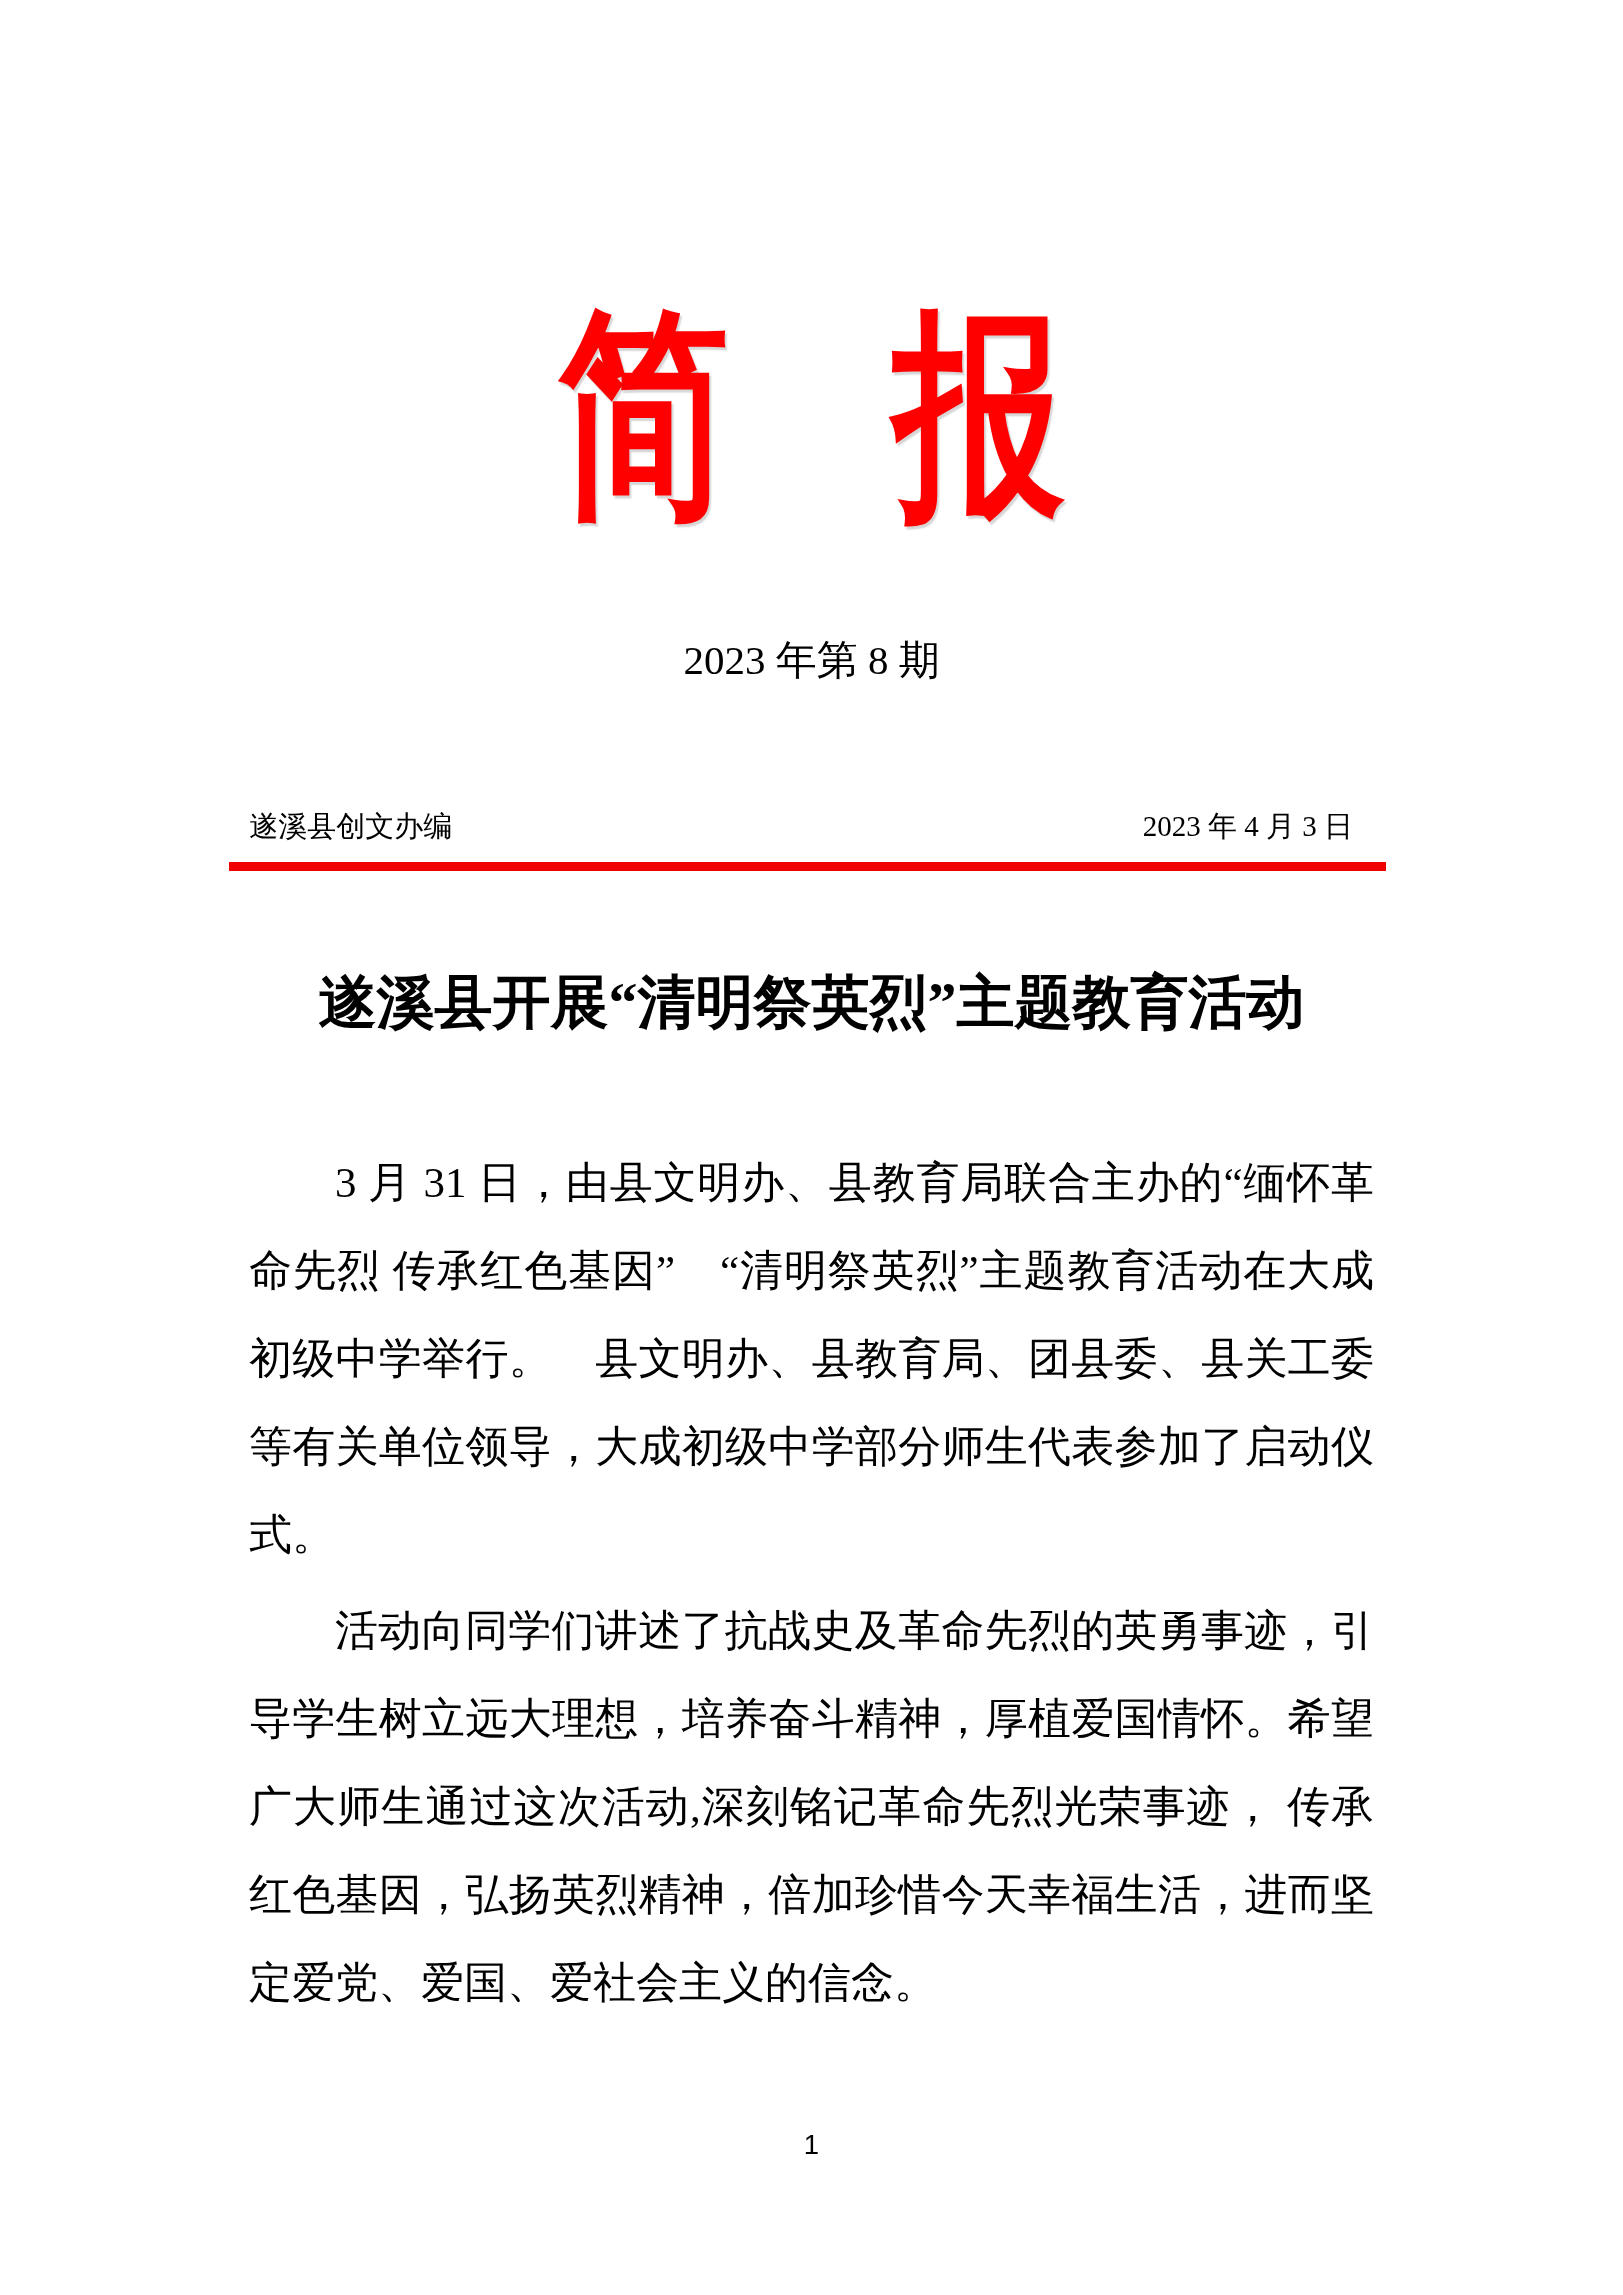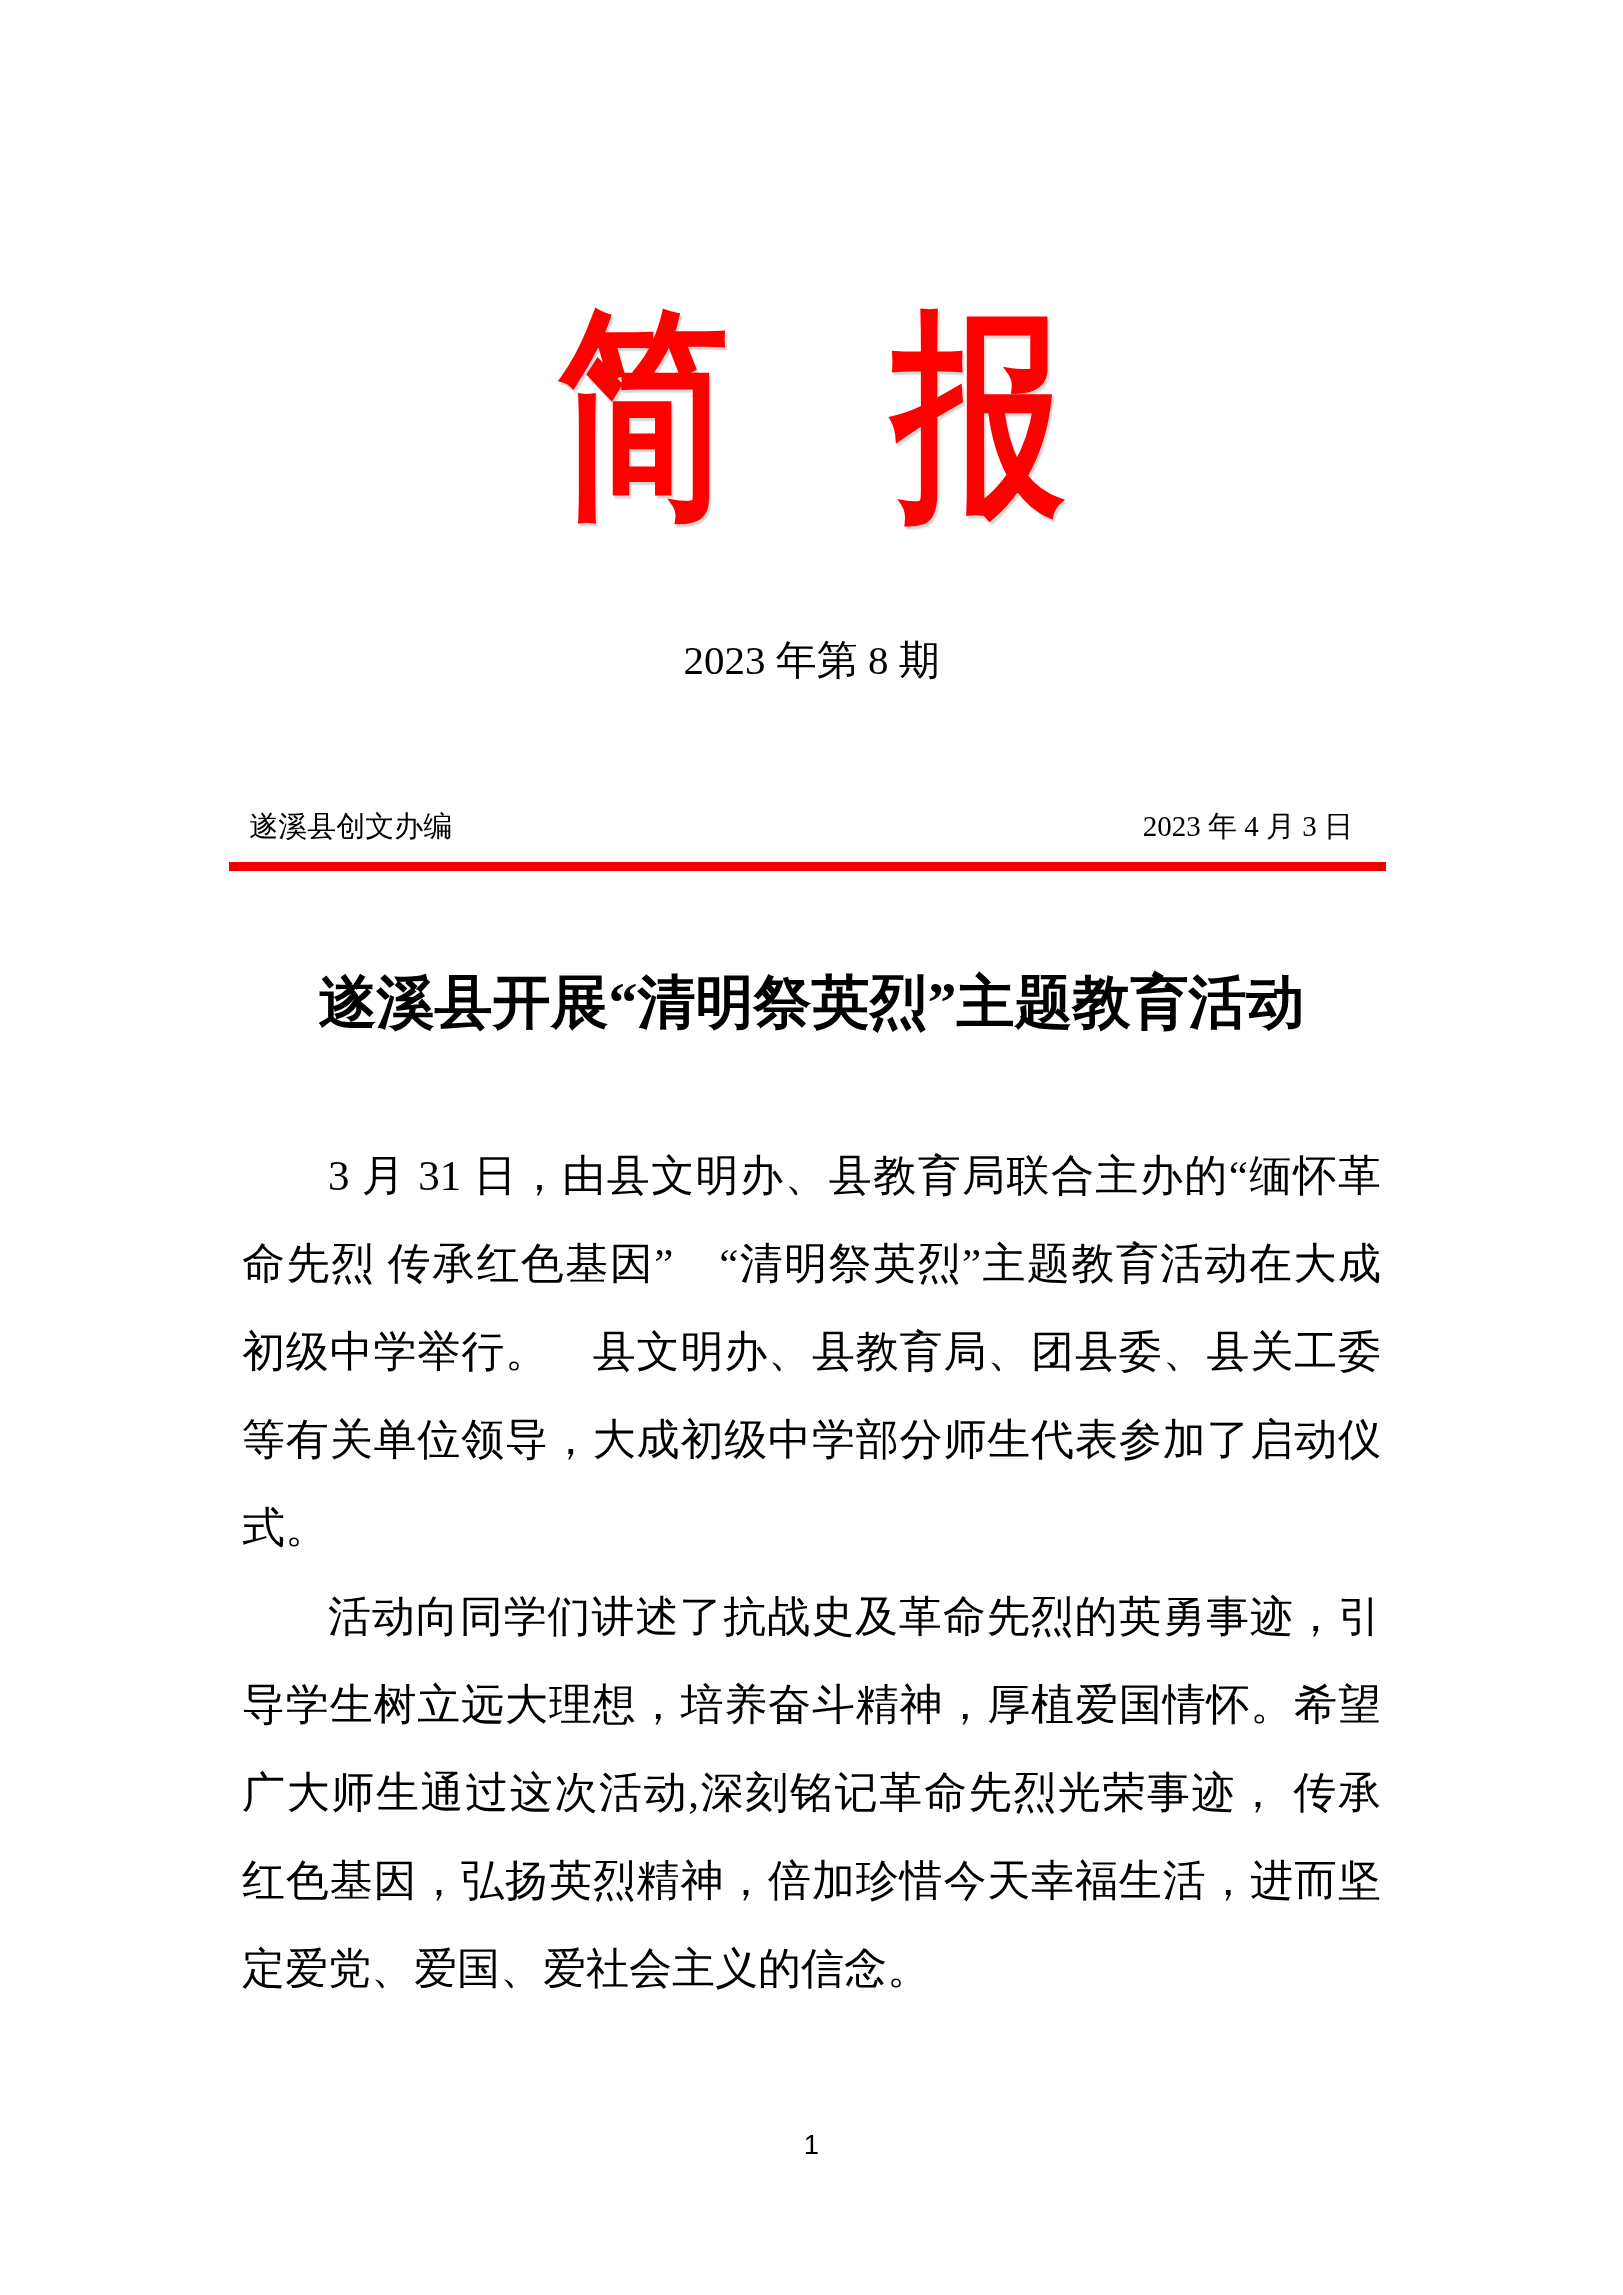--- a/index.html
+++ b/index.html
@@ -107,21 +107,21 @@
     position: absolute;
     top: 1131px;
     left: 241px;
     width: 1141px;
     font-size: 43px;
     line-height: 88px;
     text-align: justify;
     word-break: break-all;
   }
   .article-body p {
-    margin: 1px;
+    margin: 8px;
     text-indent: 2em;
   }
   
   .page-number {
     position: absolute;
     top: 2131px;
     left: 0;
     width: 100%;
     text-align: center;
     font-size: 27.5px;

